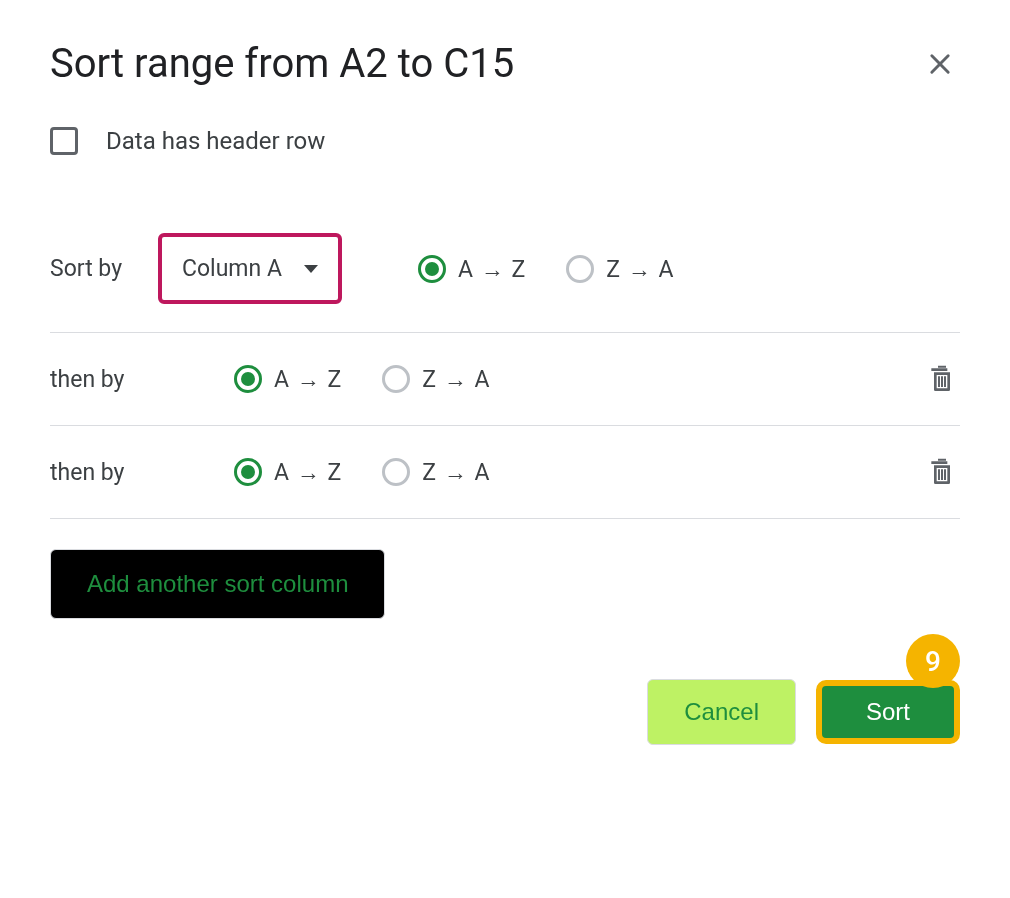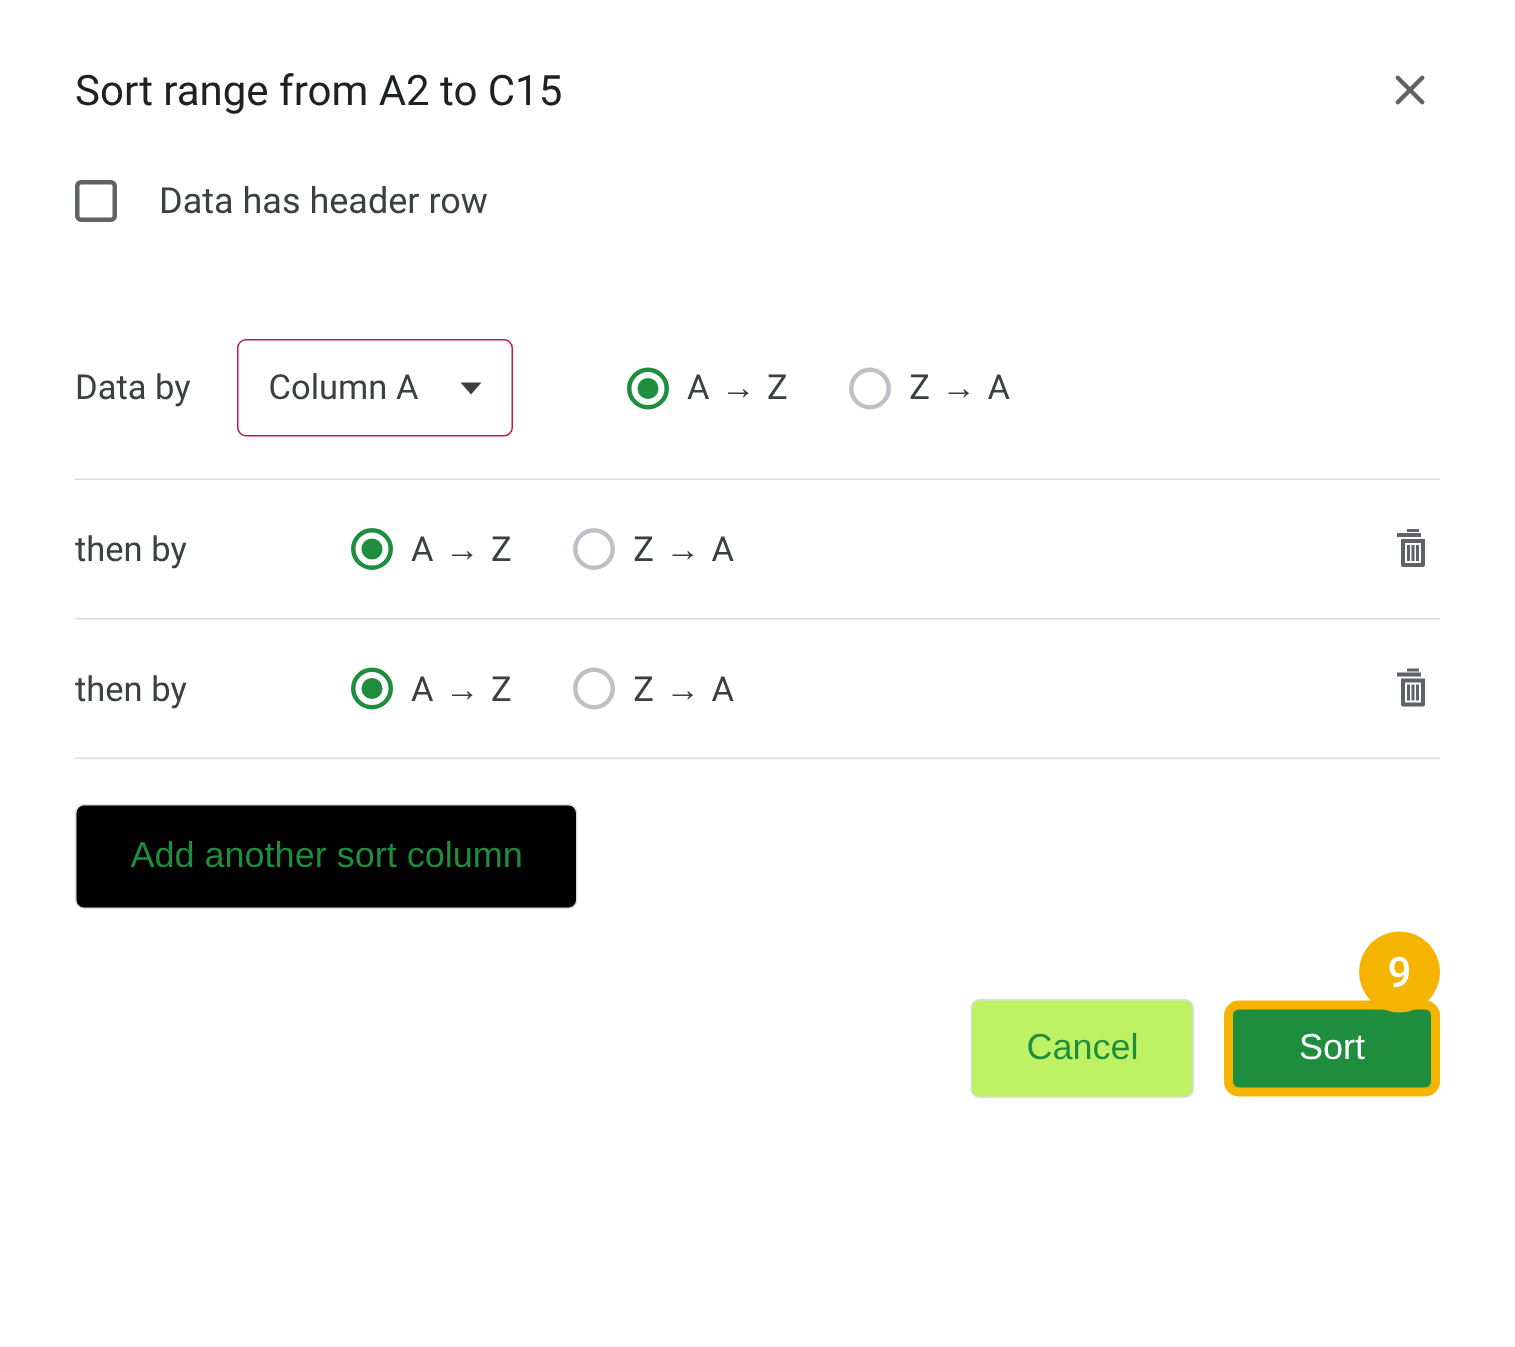--- a/index.html
+++ b/index.html
@@ -15,21 +15,21 @@
       padding: 40px 50px;
       color: #3c4043;
     }
     .header {
       display: flex;
       justify-content: space-between;
       align-items: center;
       margin-bottom: 40px;
     }
     .title {
-      font-size: 28px;
+      font-size: 40px;
       font-weight: 400;
       color: #202124;
     }
     .close-btn {
       width: 40px;
       height: 40px;
       display: flex;
       align-items: center;
       justify-content: center;
       cursor: pointer;
@@ -69,21 +69,21 @@
     .sort-label {
       font-size: 23px;
       color: #3c4043;
       width: 108px;
       flex-shrink: 0;
     }
     .dropdown {
       display: flex;
       align-items: center;
       justify-content: space-between;
-      border: 1px solid #be185d;
+      border: 4px solid #be185d;
       border-radius: 6px;
       padding: 18px 20px;
       font-size: 23px;
       color: #3c4043;
       cursor: pointer;
       width: 184px;
       flex-shrink: 0;
     }
     .dropdown-arrow {
       width: 0;
@@ -94,21 +94,21 @@
       margin-left: 12px;
     }
     .radio-group {
       display: flex;
       align-items: center;
       gap: 40px;
       margin-left: 76px;
     }
     .radio-option {
       display: flex;
-      align-items: center;
+      align-items: flex-end;
       gap: 12px;
       cursor: pointer;
     }
     .radio {
       width: 28px;
       height: 28px;
       border-radius: 50%;
       flex-shrink: 0;
       position: relative;
     }
@@ -216,21 +216,21 @@
     </svg>
   </div>
 </div>
 
 <div class="header-row">
   <div class="checkbox"></div>
   <div class="checkbox-label">Data has header row</div>
 </div>
 
 <div class="sort-row">
-  <div class="sort-label">Data by</div>
+  <div class="sort-label">Sort by</div>
   <div class="dropdown">
     <span>Column A</span>
     <span class="dropdown-arrow"></span>
   </div>
   <div class="radio-group">
     <div class="radio-option">
       <div class="radio selected"></div>
       <div class="radio-label">A → Z</div>
     </div>
     <div class="radio-option">

